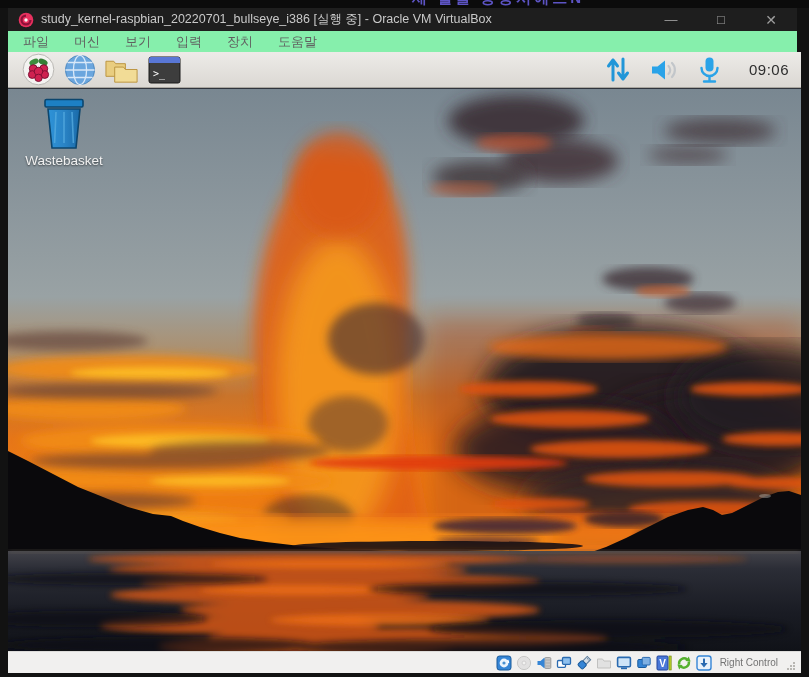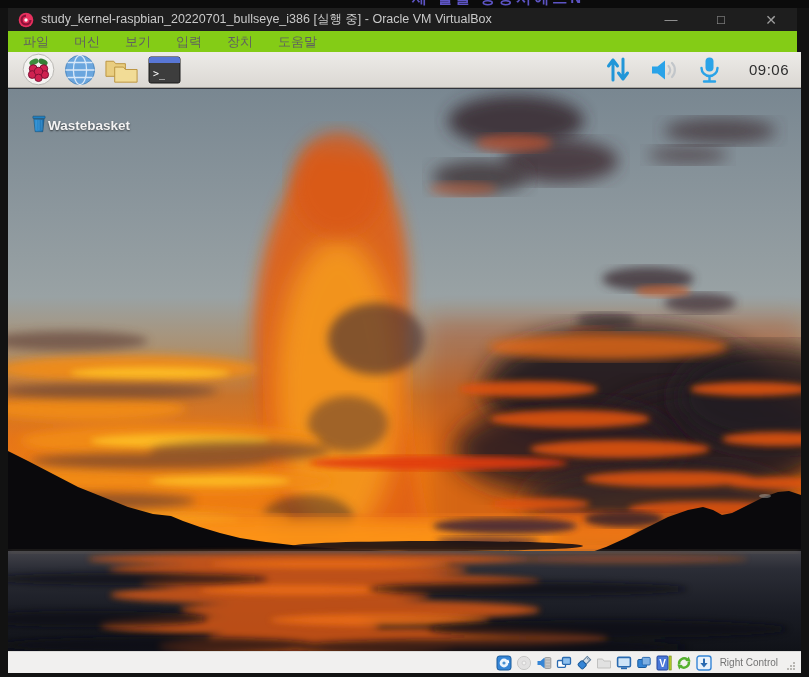--- a/index.html
+++ b/index.html
@@ -12,37 +12,37 @@
 
   
   .titlebar { position:absolute; top:8px; left:8px; right:12px; height:23px; background:#1e1e1e; display:flex; align-items:center; padding:0 10px; z-index:4; }
   .vbox-logo { width:16px; height:16px; flex:none; }
   .title-text { margin-left:7px; color:#c9c9c9; font-size:12.5px; white-space:nowrap; }
   .win-controls { margin-left:auto; display:flex; align-items:center; gap:34px; padding-right:8px; }
   .win-btn { color:#9f9f9f; font-size:13px; width:16px; text-align:center; cursor:default; line-height:1; }
   .win-btn.close { font-size:14px; }
 
   
-  .menubar { position:absolute; top:31px; left:8px; right:12px; height:21px; background:#84cc16; display:flex; align-items:center; gap:25px; padding-left:15px; z-index:4; }
+  .menubar { position:absolute; top:31px; left:8px; right:12px; height:21px; background:#86efac; display:flex; align-items:center; gap:25px; padding-left:15px; z-index:4; }
   .menu-item { font-size:13px; color:#606060; white-space:nowrap; }
 
   
   .vm { position:absolute; top:52px; left:8px; right:8px; height:599px; background:#30343c; overflow:hidden; }
 
   
   .taskbar { position:absolute; top:0; left:0; right:0; height:36px; background:linear-gradient(#edebe8,#dbd8d3); border-bottom:1px solid #a9a69f; display:flex; align-items:center; padding:0 12px; z-index:3; }
   .launcher { width:36px; height:32px; display:flex; align-items:center; justify-content:center; margin-right:6px; }
   .tray { margin-left:auto; display:flex; align-items:center; gap:18px; }
   .tray-icon { display:flex; align-items:center; justify-content:center; }
   .clock { font-size:15px; color:#2e2e2e; margin-left:10px; letter-spacing:.5px; }
 
   
   .desktop { position:absolute; top:37px; left:0; right:0; bottom:0; overflow:hidden; }
   .wallpaper { position:absolute; top:0; left:0; width:793px; height:562px; display:block; }
-  .desktop-icon { position:absolute; top:8px; left:22px; width:100px; display:flex; flex-direction:row; align-items:center; z-index:2;font-weight:bold; }
+  .desktop-icon { position:absolute; top:8px; left:6px; width:100px; display:flex; flex-direction:column; align-items:center; z-index:2; }
   .desktop-icon .label { margin-top:2px; color:#f2f2f2; font-size:13.5px; text-shadow:0 1px 2px rgba(0,0,0,.6); }
 
   
   .statusbar { position:absolute; left:8px; right:8px; bottom:4px; height:22px; background:#f1f0ef; border-top:1px solid #dddcda; display:flex; align-items:center; justify-content:flex-end; gap:3px; padding-right:5px; z-index:4; }
   .sicon { width:17px; height:17px; display:flex; align-items:center; justify-content:center; }
   .hostkey { font-size:10px; color:#737373; margin:0 6px 0 4px; white-space:nowrap; }
   .grip { width:9px; height:9px; align-self:flex-end; margin-bottom:2px; }
 </style>
 </head>
 <body>

